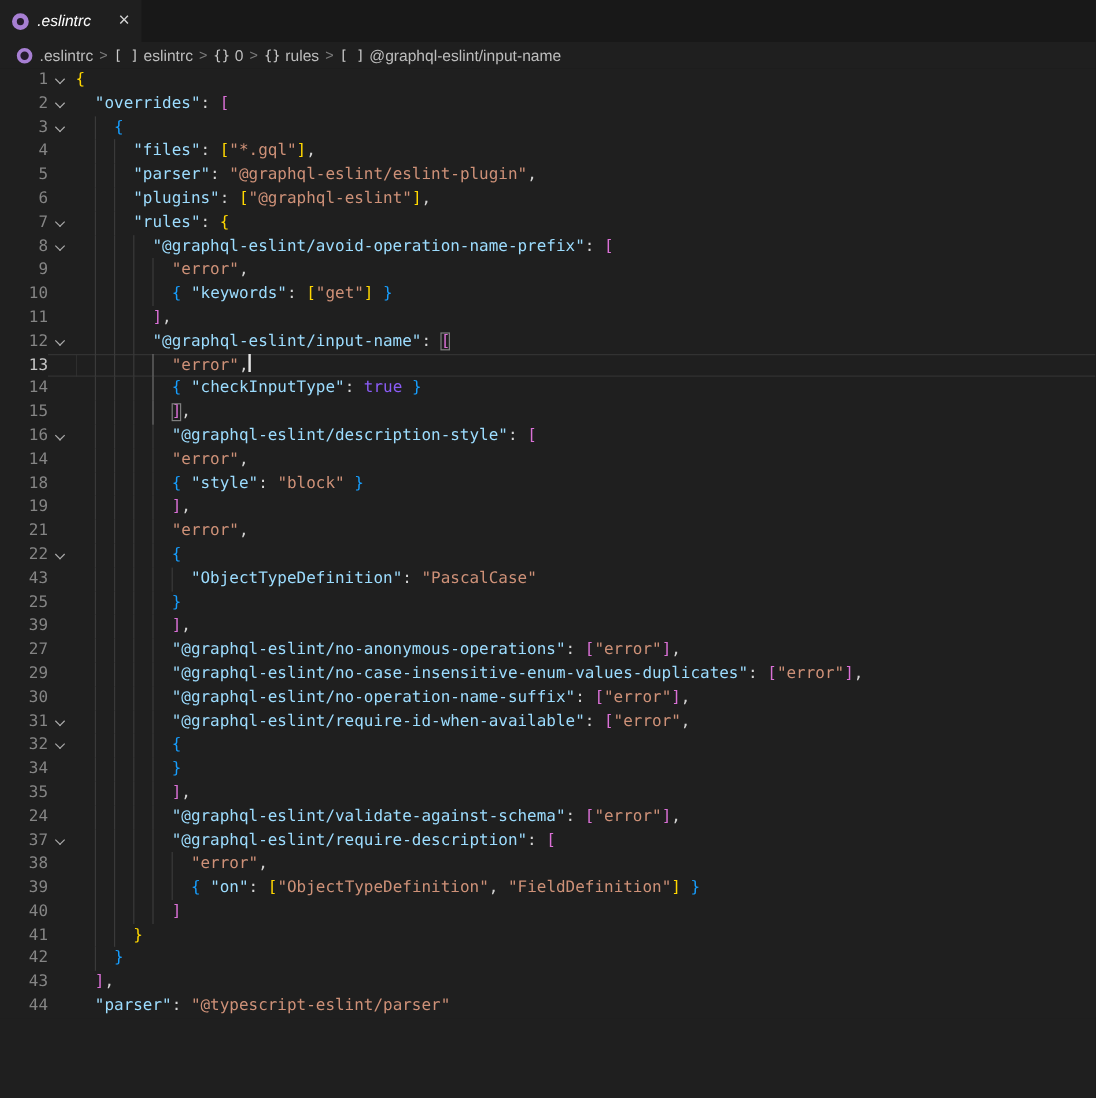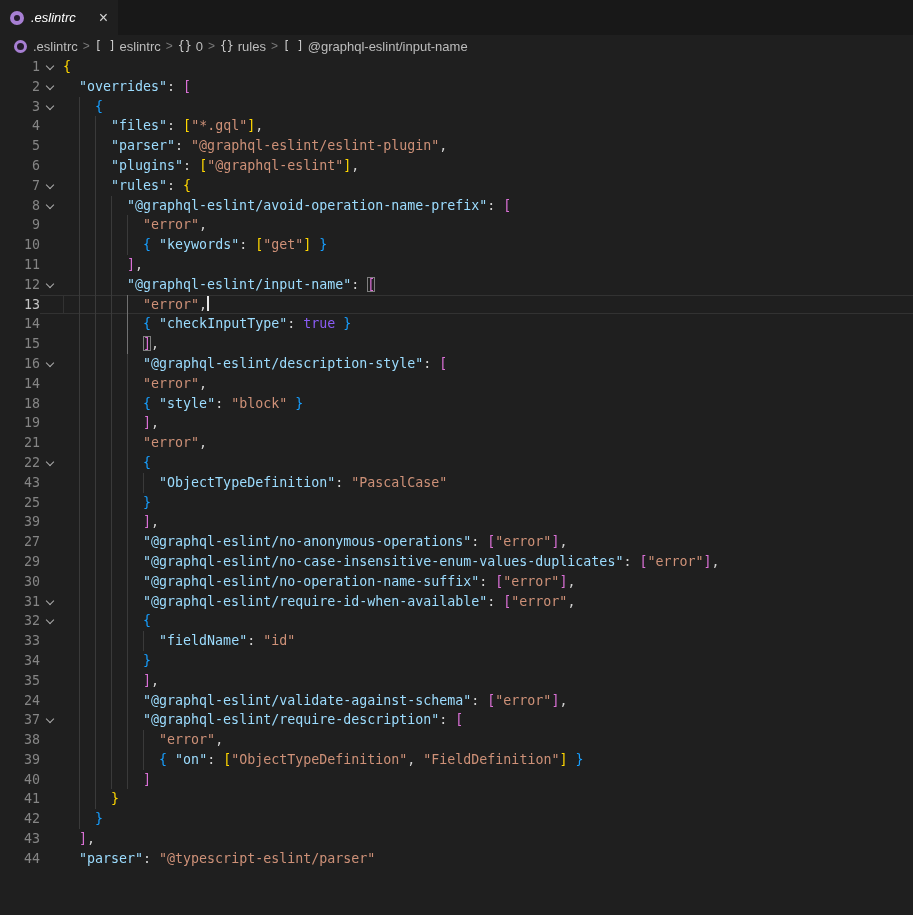--- a/index.html
+++ b/index.html
@@ -302,27 +302,20 @@
         <div class="row">
           <span class="ln">32</span>
           <span class="rest">
             <span class="fold">
               <i class="chev"></i>
             </span>
             <span class="code"><i class="guide" style="left: 16px;"></i><i class="guide" style="left: 32px;"></i><i class="guide" style="left: 48px;"></i><i class="guide" style="left: 64px;"></i>          <span class="bb">{</span></span>
           </span>
         </div>
         <div class="row">
-          <span class="ln">33</span>
-          <span class="rest">
-            <span class="fold"></span>
-            <span class="code"><i class="guide" style="left: 16px;"></i><i class="guide" style="left: 32px;"></i><i class="guide" style="left: 48px;"></i><i class="guide" style="left: 64px;"></i><i class="guide" style="left: 80px;"></i>            <span class="key">"fieldName"</span><span class="pun">: </span><span class="str">"id"</span></span>
-          </span>
-        </div>
-        <div class="row">
           <span class="ln">34</span>
           <span class="rest">
             <span class="fold"></span>
             <span class="code"><i class="guide" style="left: 16px;"></i><i class="guide" style="left: 32px;"></i><i class="guide" style="left: 48px;"></i><i class="guide" style="left: 64px;"></i>          <span class="bb">}</span></span>
           </span>
         </div>
         <div class="row">
           <span class="ln">35</span>
           <span class="rest">
             <span class="fold"></span>

